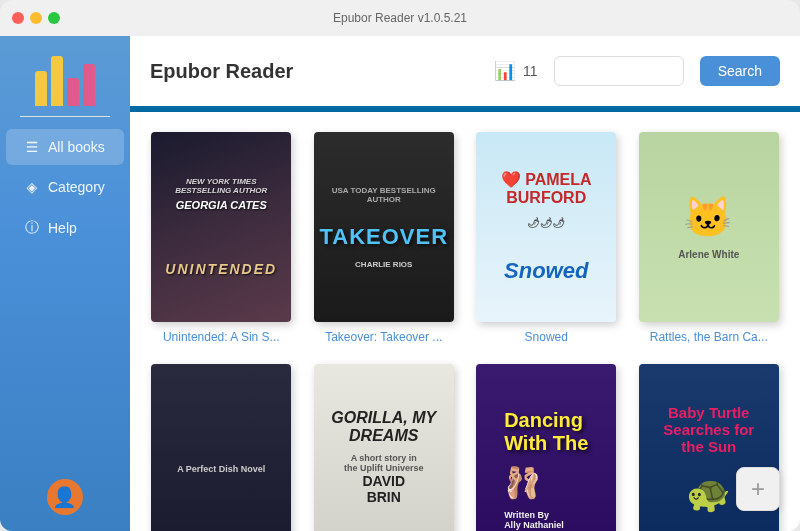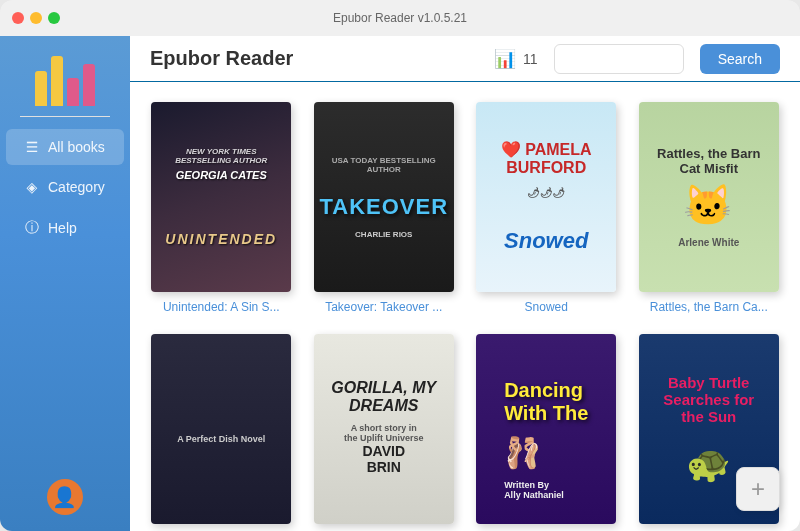--- a/index.html
+++ b/index.html
@@ -118,24 +118,24 @@
       flex: 1;
       display: flex;
       flex-direction: column;
       background: #fff;
       overflow: hidden;
     }
     .header {
       display: flex;
       align-items: center;
       padding: 10px 20px;
-      border-bottom: 1px solid #0369a1;
+      border-bottom: 6px solid #0369a1;
       gap: 16px;
       flex-shrink: 0;
-      height: 46px;
+      height: 76px;
     }
     .header-title {
       font-size: 20px;
       font-weight: 600;
       color: #333;
       flex: 1;
     }
     .book-count-area {
       display: flex;
       align-items: center;
@@ -350,21 +350,20 @@
               <div style="font-size:10px; color:#555; margin-bottom:30px;">🌶🌶🌶</div>
               <div style="font-style:italic; color:#1565c0; font-size:22px;">Snowed</div>
             </div>
           </div>
           <span class="book-title">Snowed</span>
         </div>
 
         <div class="book-item">
           <div class="book-cover cover-4">
             <div style="padding:10px; text-align:center; color:#333;">
-              <div style="font-size:13px; font-weight:bold; margin-bottom:6px;">Rattles, the Barn<br>Cat Misfit</div>
               <div style="font-size:40px;">🐱</div>
               <div style="font-size:10px; color:#555; margin-top:8px;">Arlene White</div>
             </div>
           </div>
           <span class="book-title">Rattles, the Barn Ca...</span>
         </div>
 
         <div class="book-item">
           <div class="book-cover cover-5">
             <div style="padding:10px; text-align:center;">

